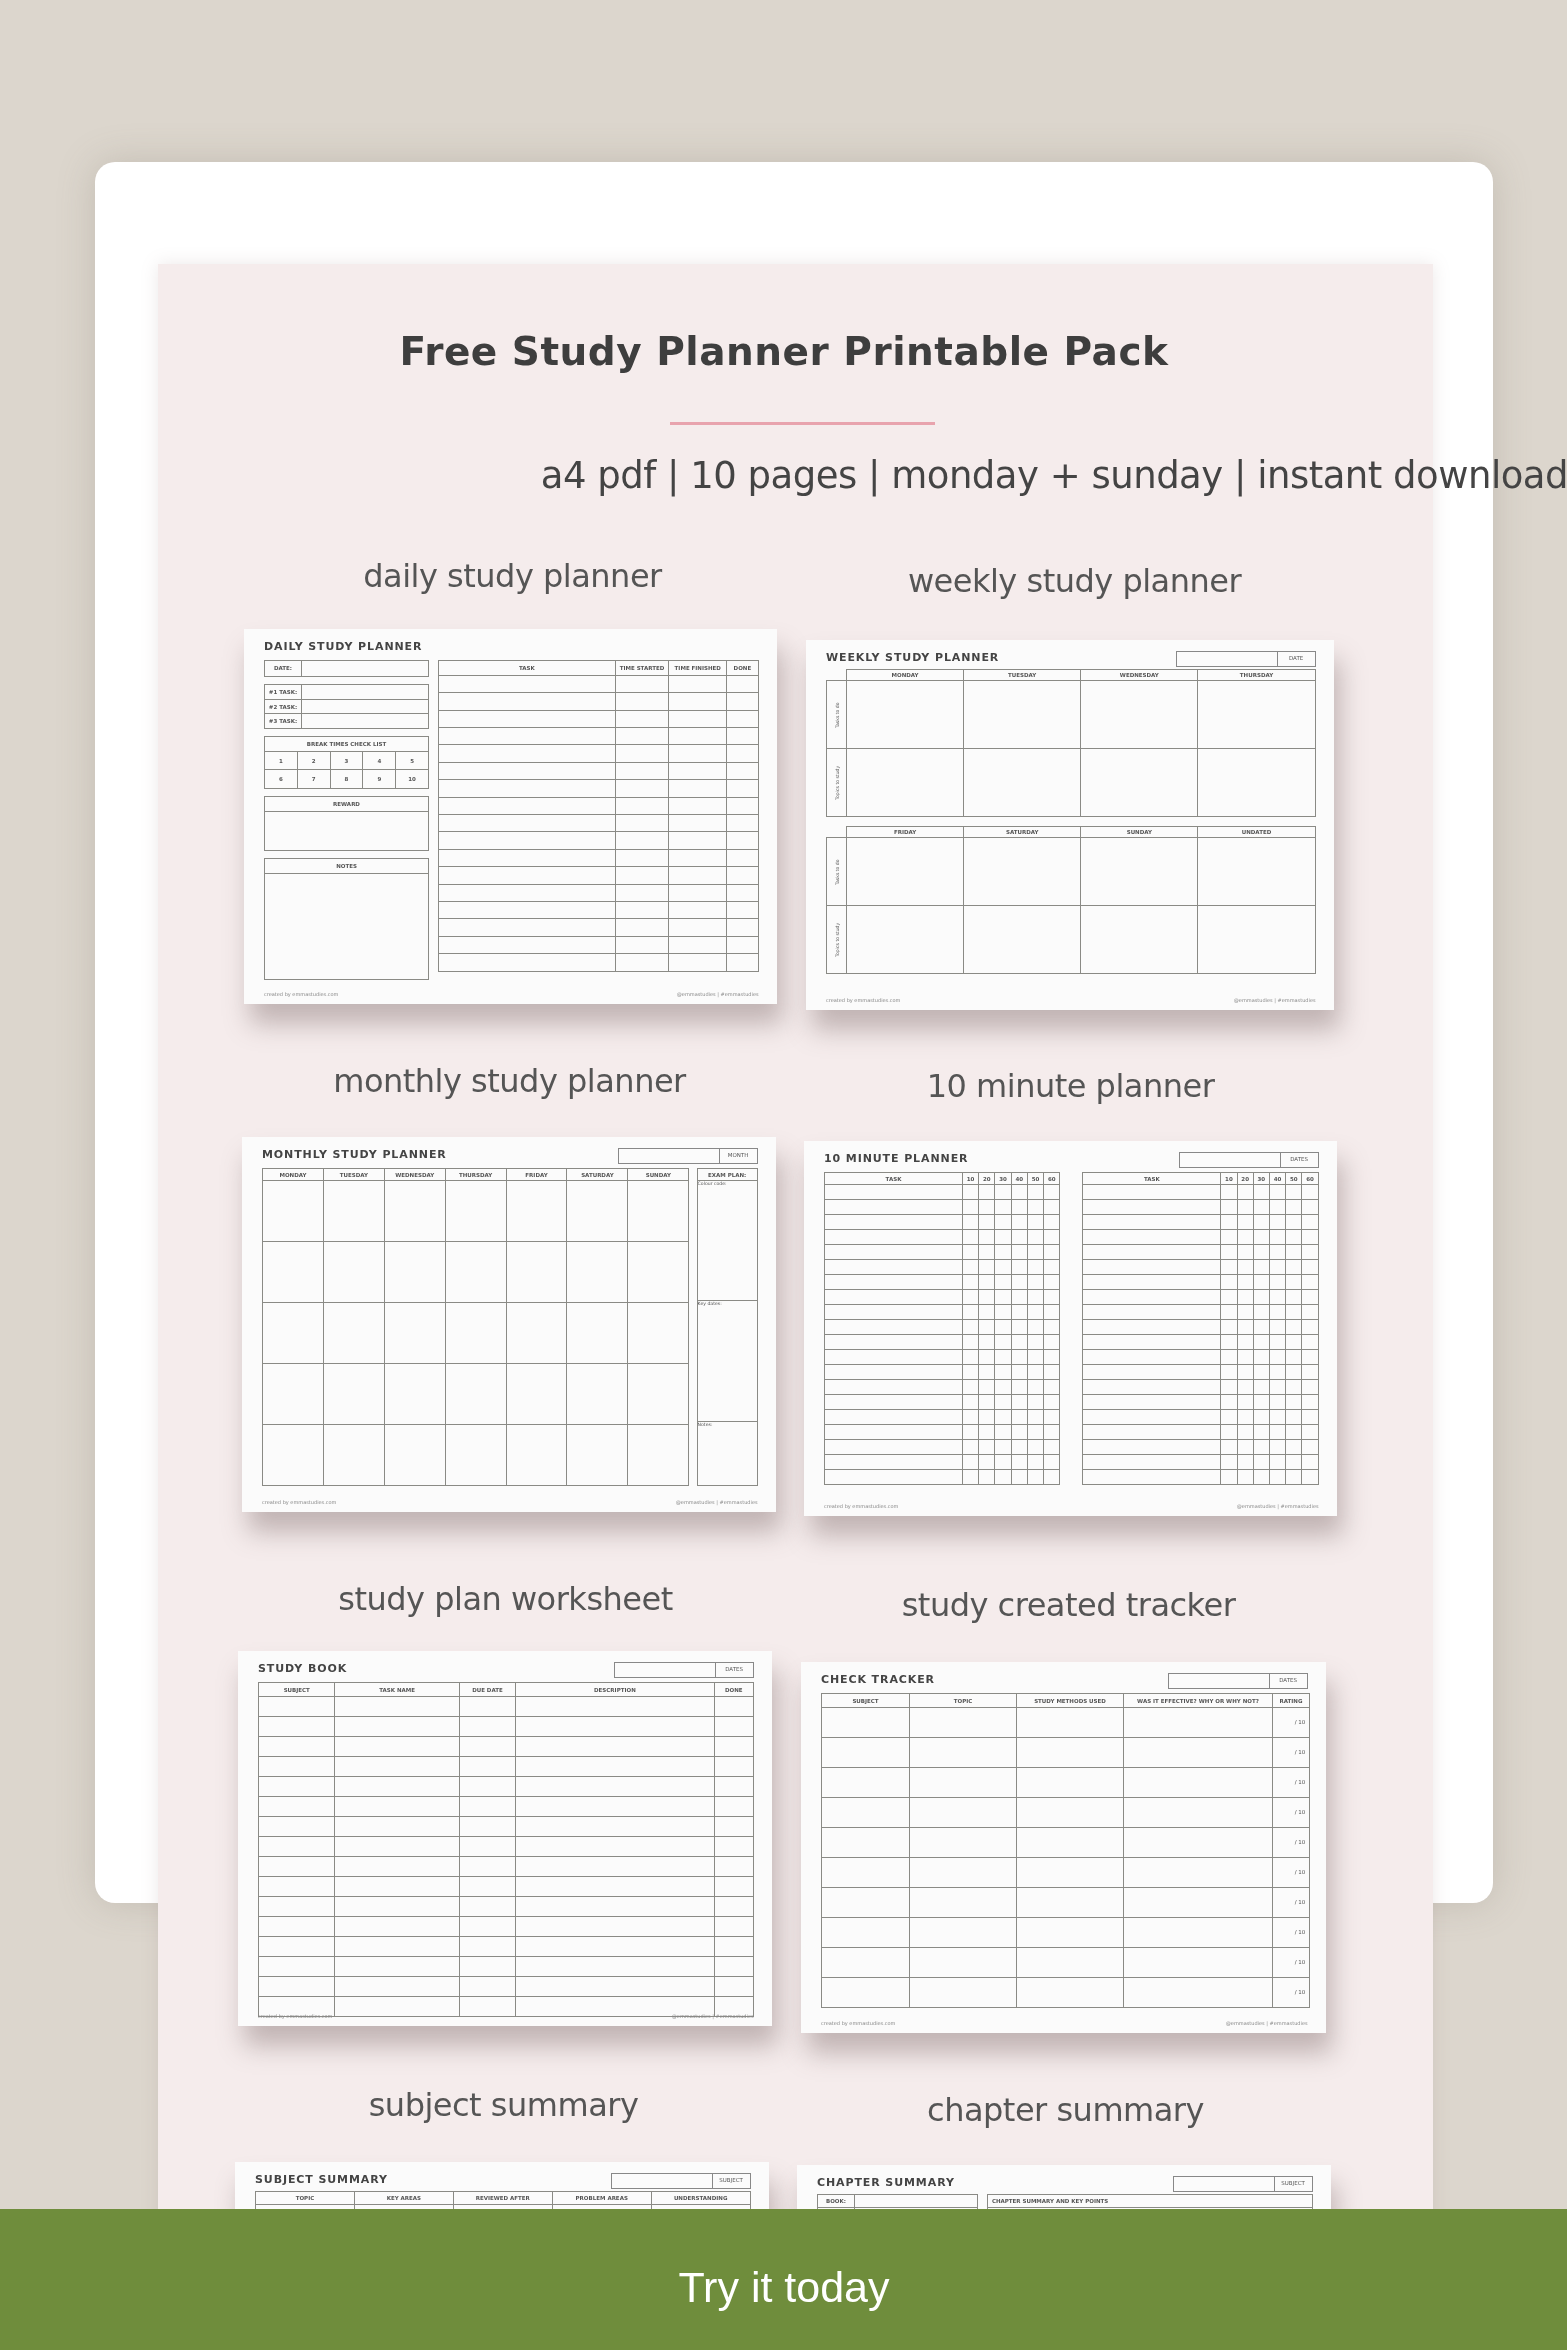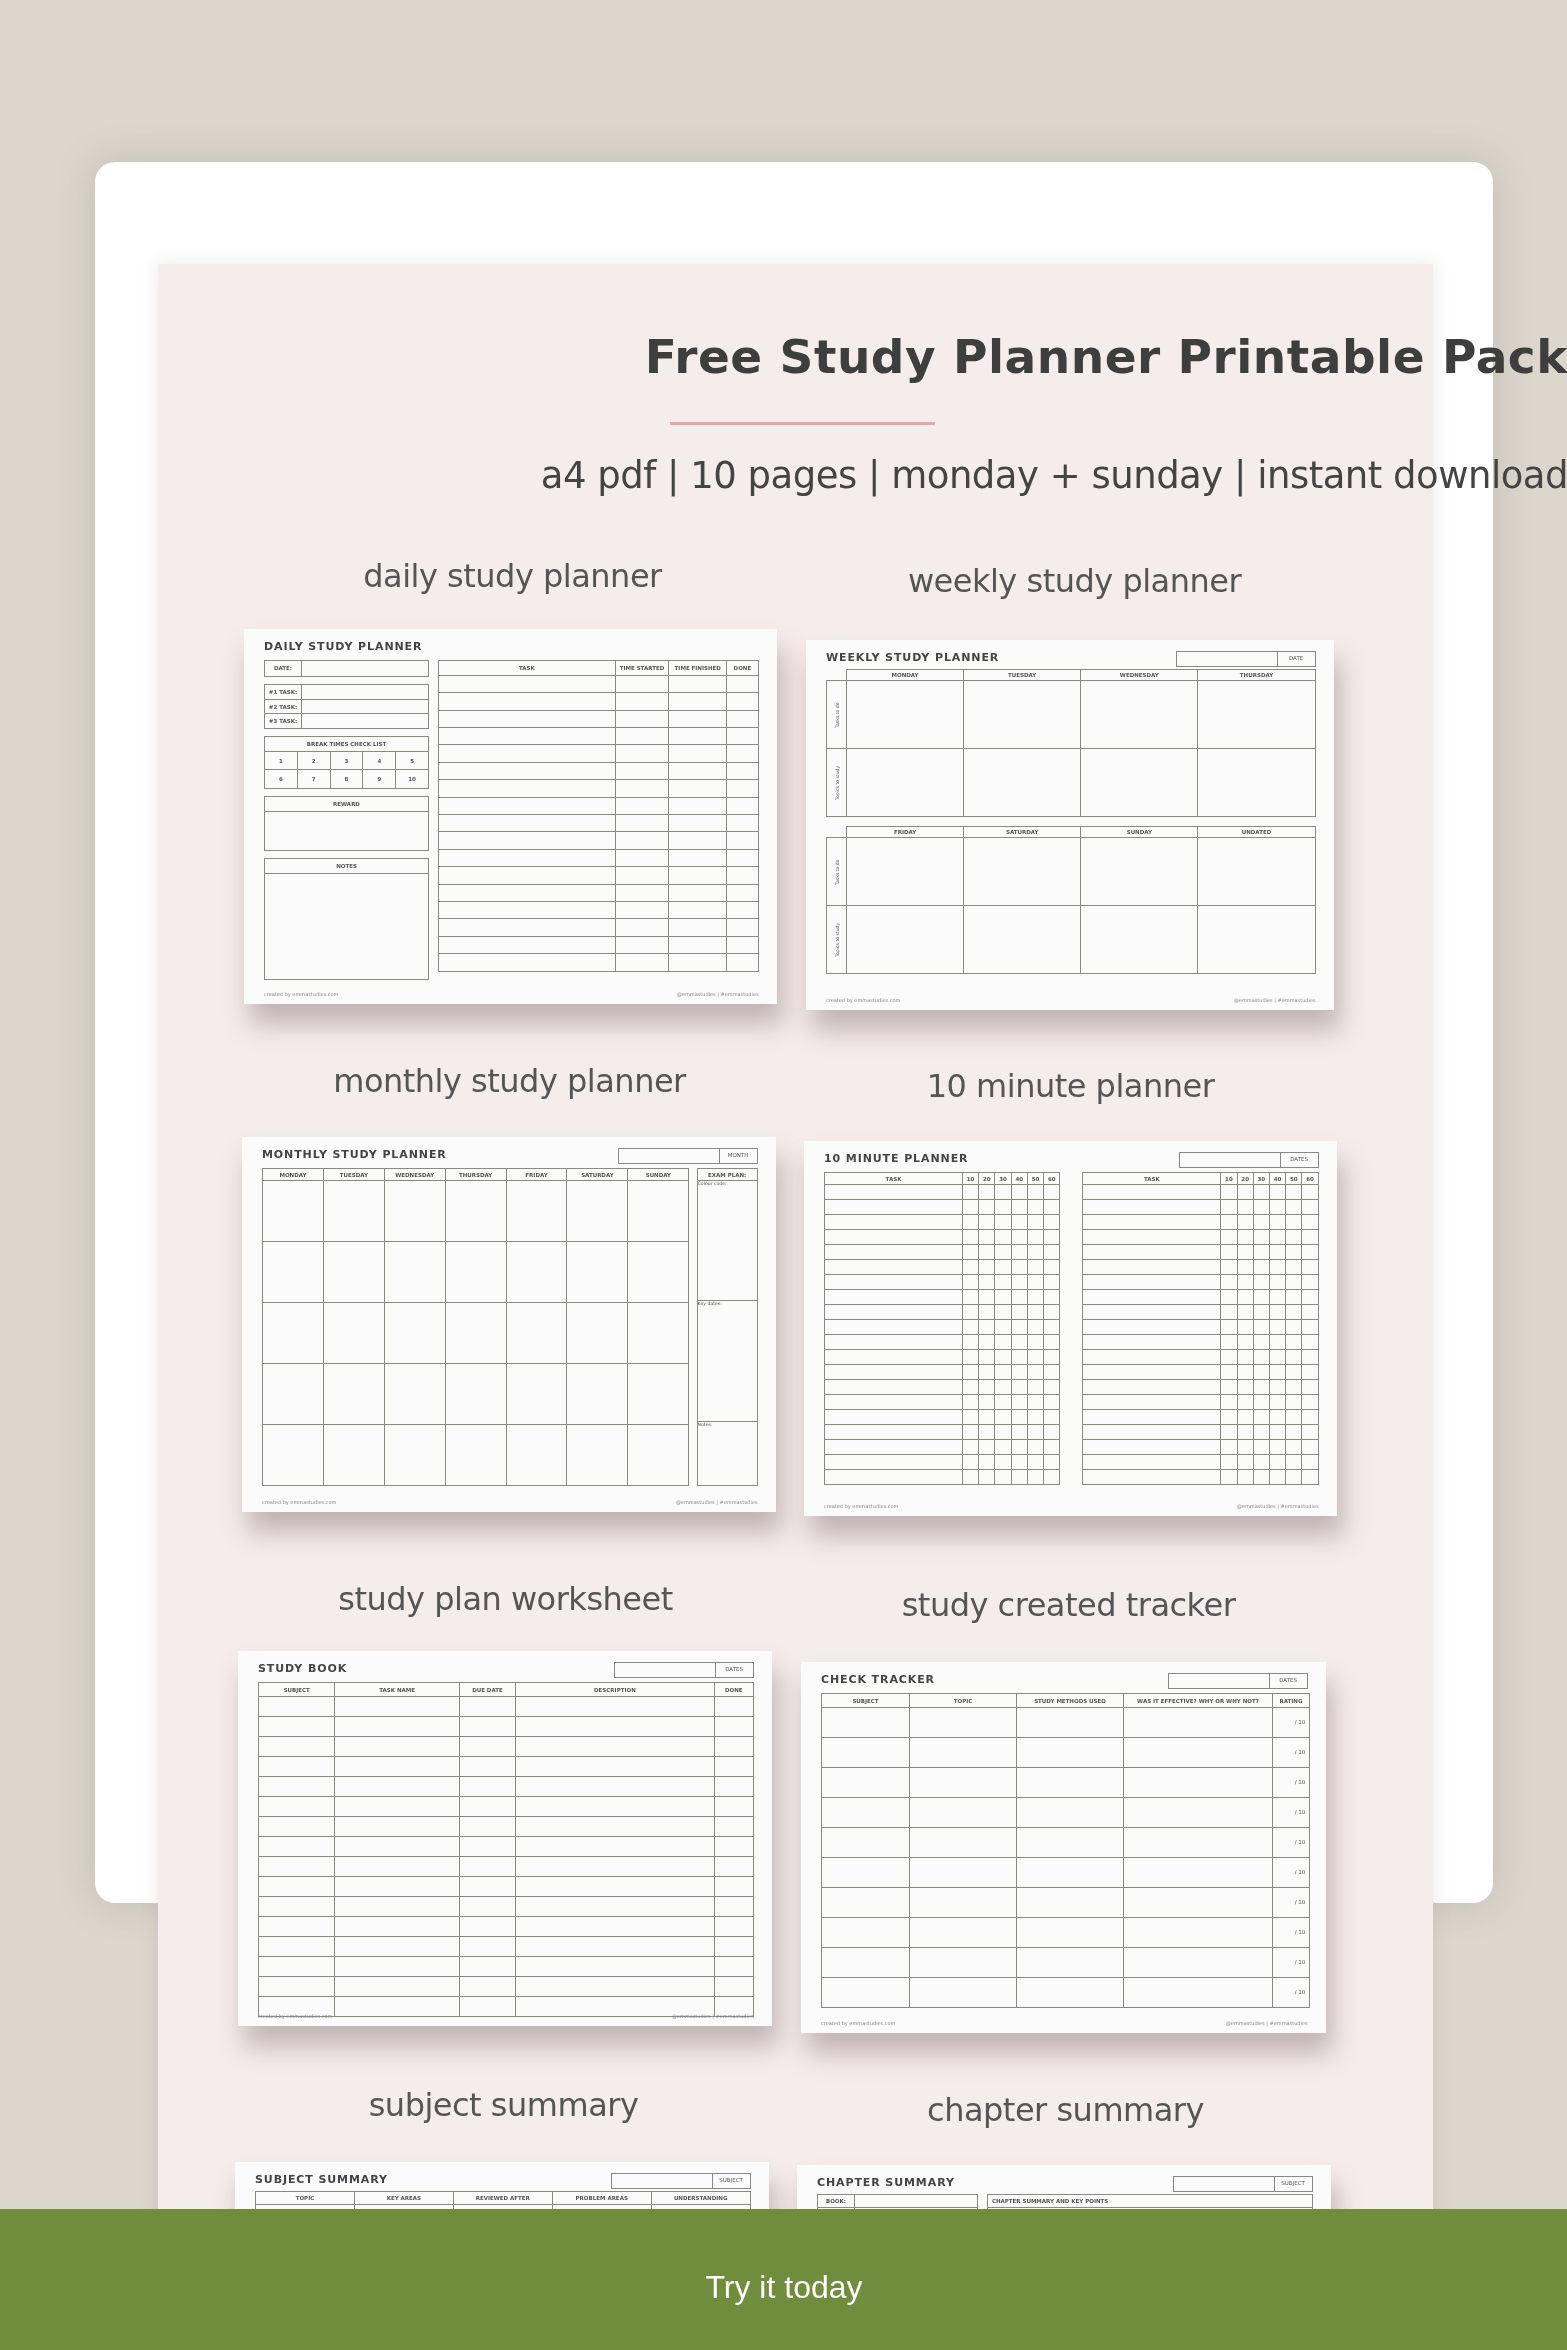--- a/index.html
+++ b/index.html
@@ -10,22 +10,22 @@
     position: absolute; left: 95px; top: 162px; width: 1398px; height: 1741px;
     background: #ffffff; border-radius: 20px;
     box-shadow: 0 0 37px rgba(120,110,100,0.25);
   }
   .promo {
     position: absolute; left: 158px; top: 264px; width: 1275px; height: 2086px;
     background: #f5ecec;
     box-shadow: 0 0 16.5px rgba(150,130,130,0.18);
   }
   .promo-title {
-    position: absolute; left: 0; top: 329px; width: 1568px; text-align: right;
-    font-family: "DejaVu Sans", sans-serif; font-weight: bold; font-size: 47px;
+    position: absolute; left: 0; top: 329px; width: 1568px; text-align: center;
+    font-family: "DejaVu Sans", sans-serif; font-weight: bold; font-size: 39px;
     color: #3e3e3e; letter-spacing: 0.5px;
   }
   .divider {
     position: absolute; left: 670px; top: 422px; width: 265px; height: 2.8px; background: #e8a3ad;
   }
   .promo-sub {
     position: absolute; left: 0; top: 454px; width: 1568px; text-align: right;
     font-family: "DejaVu Sans", sans-serif; font-size: 37px; color: #444; letter-spacing: -0.5px;
   }
   .label {
@@ -48,21 +48,21 @@
   .foot { position: absolute; bottom: 7.3px; left: 20px; right: 18.4px; font-size: 5px; color: #888; display: flex; justify-content: space-between; }
   table.grid { border-collapse: collapse; width: 100%; table-layout: fixed; }
   table.grid td, table.grid th {
     border: 1.4px solid #8a8a85; font-size: 5.5px; font-weight: bold; color: #555;
     text-align: center; padding: 0; overflow: hidden; white-space: nowrap;
   }
   .green-bar {
     position: absolute; left: 0; top: 2209px; width: 1568px; height: 142px; background: #6f8d3c;
     display: flex; align-items: center; justify-content: center;
   }
-  .cta { color: #ffffff; font-size: 32px; font-family: "Liberation Sans", sans-serif; margin-top: 14px; }
+  .cta { color: #ffffff; font-size: 43px; font-family: "Liberation Sans", sans-serif; margin-top: 14px; }
 </style>
 </head>
 <body>
 
 <div class="card"></div>
 
 <div class="promo"></div>
 
 <div class="promo-title">Free Study Planner Printable Pack</div>
 <div class="divider"></div>

